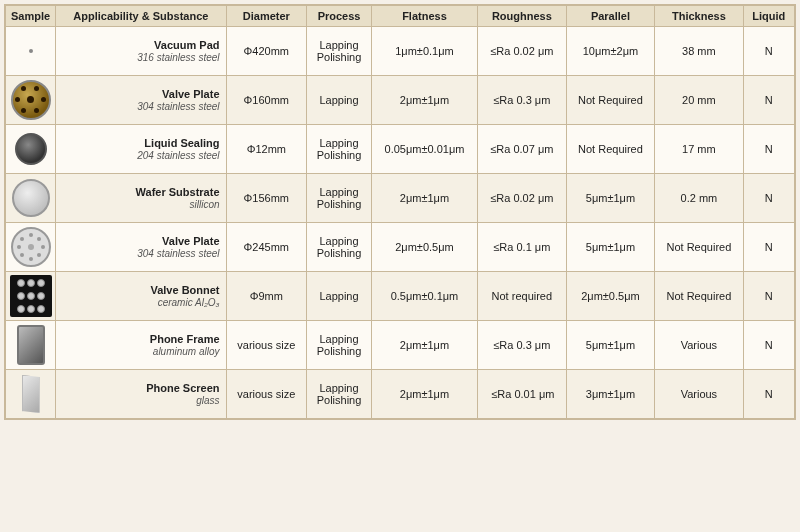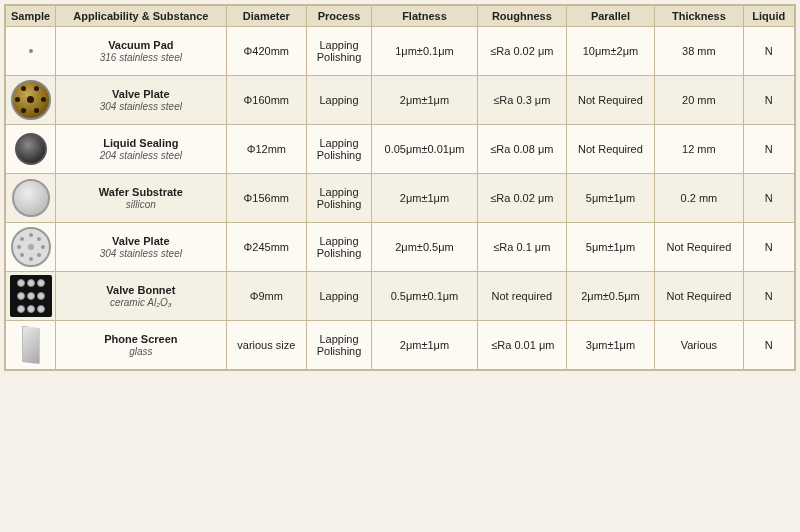--- a/index.html
+++ b/index.html
@@ -41,21 +41,21 @@
       background: #fdfaf4;
     }
     tbody tr:nth-child(even) td {
       background: #f5f0e4;
     }
     td.sample-cell {
       padding: 2px;
       width: 48px;
     }
     td.name-cell {
-      text-align: center;
+      text-align: right;
       padding: 3px 6px;
     }
     .item-name {
       font-weight: bold;
       font-size: 11px;
       color: #222;
     }
     .item-sub {
       font-style: italic;
       font-size: 10px;
@@ -150,23 +150,23 @@
           <td class="sample-cell">
             <div class="sample-img">
               <div style="width: 32px; height: 32px; border-radius: 50%; background: radial-gradient(circle at 40% 35%, rgb(136, 136, 136), rgb(51, 51, 51) 70%); border: 2px solid rgb(85, 85, 85);"></div>
             </div>
           </td>
           <td class="name-cell"><span class="item-name">Liquid Sealing</span><br><span class="item-sub">204 stainless steel</span></td>
           <td style="white-space: pre-line;">Φ12mm</td>
           <td style="white-space: pre-line;">Lapping
 Polishing</td>
           <td style="white-space: pre-line;">0.05μm±0.01μm</td>
-          <td style="white-space: pre-line;">≤Ra 0.08 μm</td>
-          <td style="white-space: pre-line;">Not Required</td>
-          <td style="white-space: pre-line;">12 mm</td>
+          <td style="white-space: pre-line;">≤Ra 0.07 μm</td>
+          <td style="white-space: pre-line;">Not Required</td>
+          <td style="white-space: pre-line;">17 mm</td>
           <td style="white-space: pre-line;">N</td>
         </tr>
         <tr>
           <td class="sample-cell">
             <div class="sample-img">
               <div style="width: 38px; height: 38px; border-radius: 50%; background: radial-gradient(circle at 40% 35%, rgb(238, 238, 238), rgb(187, 187, 187) 80%); border: 2px solid rgb(153, 153, 153);"></div>
             </div>
           </td>
           <td class="name-cell"><span class="item-name">Wafer Substrate</span><br><span class="item-sub">sillicon</span></td>
           <td style="white-space: pre-line;">Φ156mm</td>
@@ -225,20 +225,36 @@
           <td style="white-space: pre-line;">Lapping</td>
           <td style="white-space: pre-line;">0.5μm±0.1μm</td>
           <td style="white-space: pre-line;">Not required</td>
           <td style="white-space: pre-line;">2μm±0.5μm</td>
           <td style="white-space: pre-line;">Not Required</td>
           <td style="white-space: pre-line;">N</td>
         </tr>
         <tr>
           <td class="sample-cell">
             <div class="sample-img">
+              <div style="width: 28px; height: 40px; border-radius: 3px; background: linear-gradient(135deg, rgb(187, 187, 187), rgb(85, 85, 85)); border: 2px solid rgb(119, 119, 119);"></div>
+            </div>
+          </td>
+          <td class="name-cell"><span class="item-name">Phone Frame</span><br><span class="item-sub">aluminum alloy</span></td>
+          <td style="white-space: pre-line;">various size</td>
+          <td style="white-space: pre-line;">Lapping
+Polishing</td>
+          <td style="white-space: pre-line;">2μm±1μm</td>
+          <td style="white-space: pre-line;">≤Ra 0.3 μm</td>
+          <td style="white-space: pre-line;">5μm±1μm</td>
+          <td style="white-space: pre-line;">Various</td>
+          <td style="white-space: pre-line;">N</td>
+        </tr>
+        <tr>
+          <td class="sample-cell">
+            <div class="sample-img">
               <div style="width: 18px; height: 38px; background: linear-gradient(135deg, rgb(232, 232, 232), rgb(170, 170, 170)); clip-path: polygon(0px 0px, 100% 5%, 100% 100%, 0px 95%); border: 1px solid rgb(187, 187, 187);"></div>
             </div>
           </td>
           <td class="name-cell"><span class="item-name">Phone Screen</span><br><span class="item-sub">glass</span></td>
           <td style="white-space: pre-line;">various size</td>
           <td style="white-space: pre-line;">Lapping
 Polishing</td>
           <td style="white-space: pre-line;">2μm±1μm</td>
           <td style="white-space: pre-line; padding-left: 7px;">≤Ra 0.01 μm</td>
           <td style="white-space: pre-line;">3μm±1μm</td>

